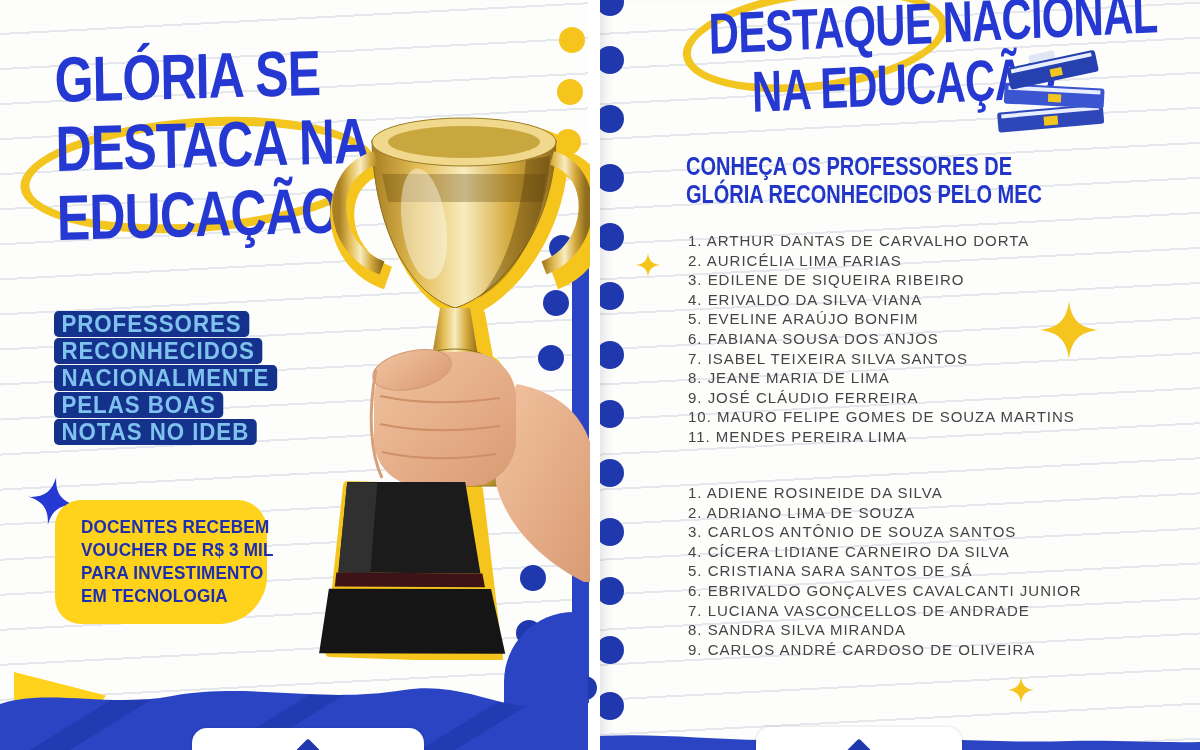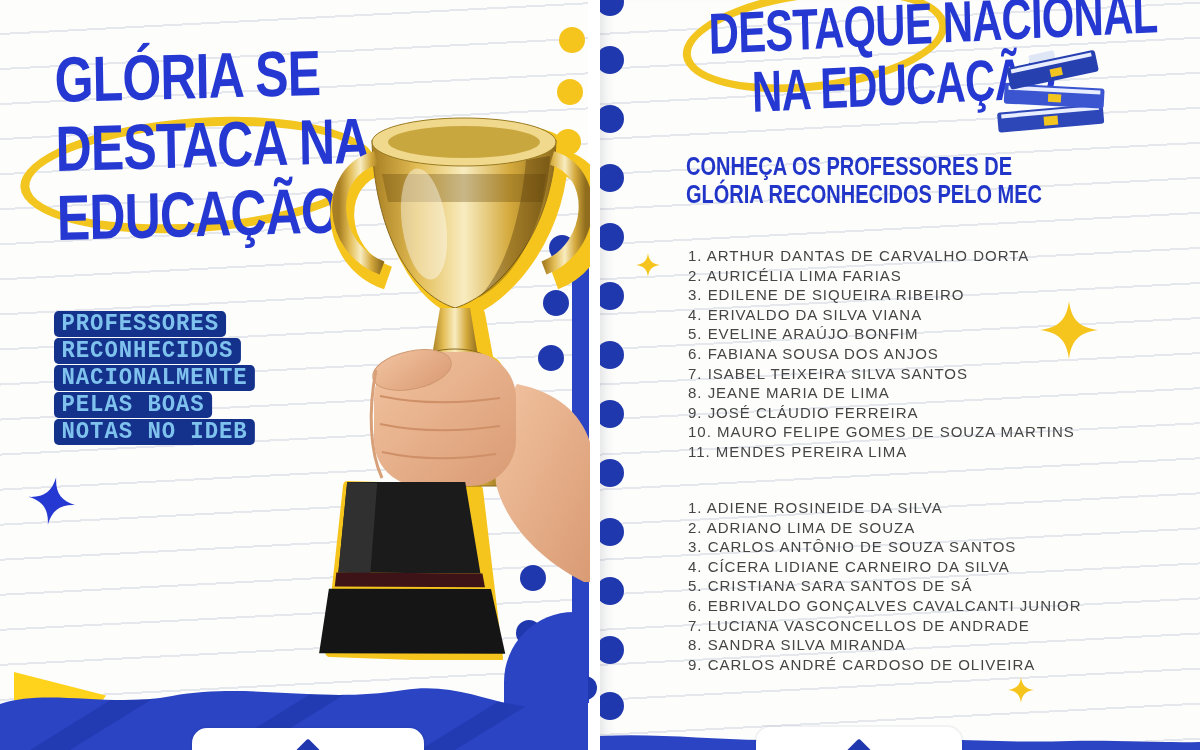--- a/index.html
+++ b/index.html
@@ -9,21 +9,21 @@
         background:repeating-linear-gradient(177deg,rgba(214,219,228,0) 0 33px,rgba(208,213,224,.55) 33px 35px),#fdfdfc;}
   .page-left{left:0;width:588px;}
   .page-right{left:600px;width:600px;box-shadow:inset 12px 0 14px -10px rgba(40,45,70,.16);}
 
   
   .l-ellipse{position:absolute;left:20px;top:118px;width:338px;height:96px;border:9px solid #f3c51f;
              border-radius:50%;transform:rotate(-4deg);}
   .l-title{position:absolute;left:54px;top:46px;width:480px;color:var(--title-blue);font-weight:bold;
            font-size:64px;line-height:69px;letter-spacing:-1px;
            transform:scaleX(.78) rotate(-1.2deg);transform-origin:left top;}
-  .l-badges{position:absolute;left:54px;top:311px;font-family:Liberation Mono, monospace;}
+  .l-badges{position:absolute;left:54px;top:311px;}
   .badge{display:table;background:var(--badge-bg);color:var(--badge-text);font-weight:bold;font-size:24px;
          line-height:26px;letter-spacing:1px;padding:0 8px;margin-bottom:1px;border-radius:5px;
          transform:scaleX(.93);transform-origin:left;}
   .l-card{position:absolute;left:55px;top:500px;width:212px;height:124px;background:var(--accent-yellow);
           border-radius:26px 30px 48px 26px;}
   .l-card-text{position:absolute;left:26px;top:16px;color:#1d2fae;font-weight:bold;font-size:18px;
                line-height:23px;letter-spacing:.2px;transform:scaleX(.95);transform-origin:left top;white-space:nowrap;}
   .l-strip{position:absolute;left:572px;top:243px;width:17px;height:460px;background:var(--band-blue);
            border-radius:9px 9px 0 0;}
   .l-blob{position:absolute;left:504px;top:612px;width:84px;height:138px;background:var(--band-blue);
@@ -46,21 +46,21 @@
            transform:scaleX(.72) rotate(-2deg);transform-origin:left top;}
   .r-title .line2{margin-left:58px;}
   .r-subtitle{position:absolute;left:86px;top:152px;color:var(--subtitle-blue);font-weight:bold;
               font-size:25px;line-height:28px;transform:scaleX(.8);transform-origin:left top;white-space:nowrap;}
   .section{position:absolute;left:88px;}
   .section-0{top:226px;}
   .section-1{top:478px;}
   .hl-line{display:table;background:var(--accent-yellow);color:#213066;font-weight:bold;font-size:16px;
            line-height:19px;padding:1px 7px 3px;margin-bottom:2px;letter-spacing:.2px;
            transform:scaleX(.97);transform-origin:left;white-space:nowrap;}
-  .teacher-list{margin-top:20px;}
+  .teacher-list{margin-top:5px;}
   .teacher{font-size:15.5px;line-height:19.6px;color:var(--name-gray);letter-spacing:1px;white-space:nowrap;
            transform:scaleX(.97);transform-origin:left;}
 </style>
 </head>
 <body>
 
 <div class="canvas">
 
   <div class="page page-left">
 
@@ -155,20 +155,28 @@
         <path d="M40,474 L202,480 L214,545 L28,538 Z" fill="#151515"></path>
       </g>
     </svg>
 
     <div class="l-blob"></div>
 
     <svg class="spark" style="left:28px;top:474px;transform:rotate(10deg);" width="48" height="54" viewBox="0 0 100 100">
       <path d="M50 0 C54 32 68 46 100 50 C68 54 54 68 50 100 C46 68 32 54 0 50 C32 46 46 32 50 0 Z" fill="var(--title-blue)"></path>
     </svg>
 
+    <div class="l-card">
+      <div class="l-card-text">
+          <div>DOCENTES RECEBEM</div>
+          <div>VOUCHER DE R$ 3 MIL</div>
+          <div>PARA INVESTIMENTO</div>
+          <div>EM TECNOLOGIA</div>
+        </div>
+    </div>
 
     <div class="l-wedge"></div>
 
     <svg class="band" width="588" height="72" viewBox="0 0 588 72">
       <defs>
           <clipPath id="bandclipL">
         <path d="M0,26 C48,10 110,30 172,18 C252,4 318,26 404,12 C458,3 500,30 532,28 C556,26 570,8 588,30 L588,72 L0,72 Z"></path>
       </clipPath>
         </defs>
       <path d="M0,26 C48,10 110,30 172,18 C252,4 318,26 404,12 C458,3 500,30 532,28 C556,26 570,8 588,30 L588,72 L0,72 Z" fill="var(--band-blue)"></path>

